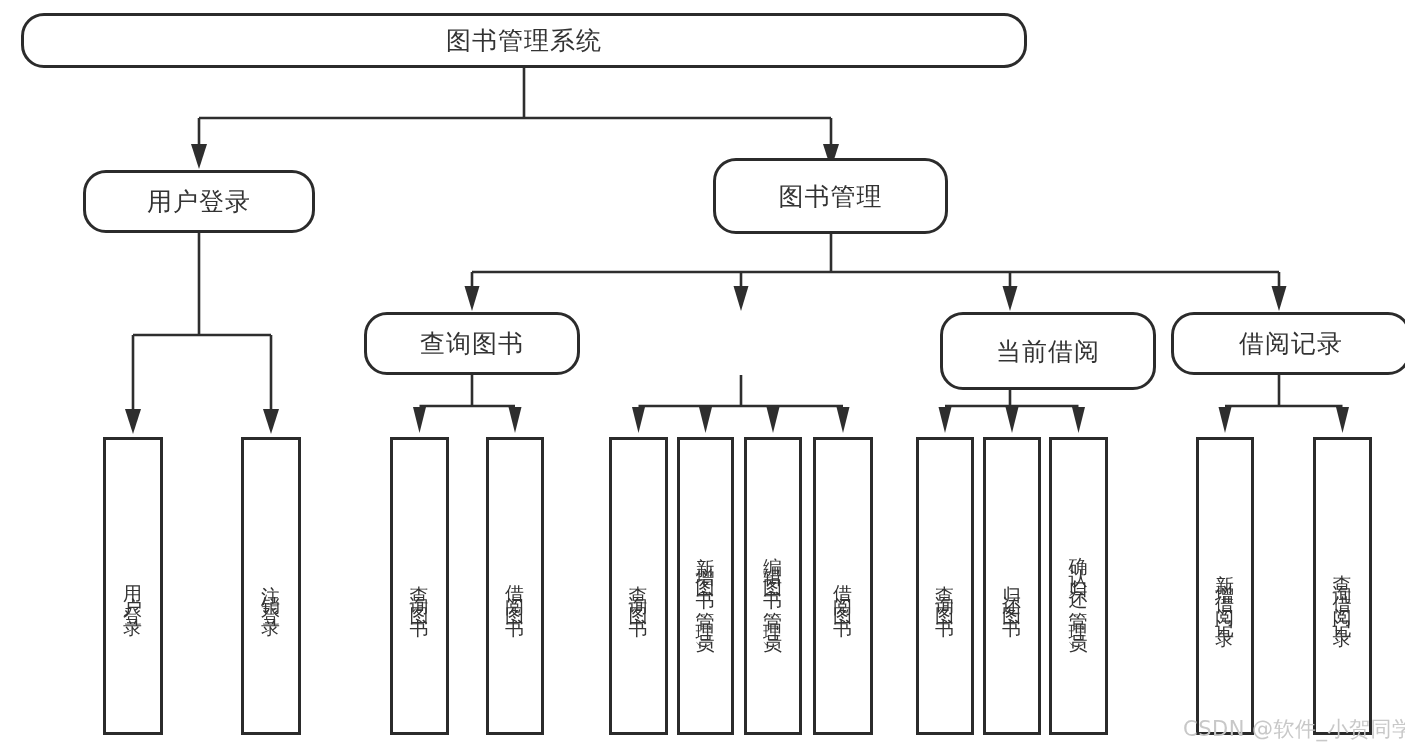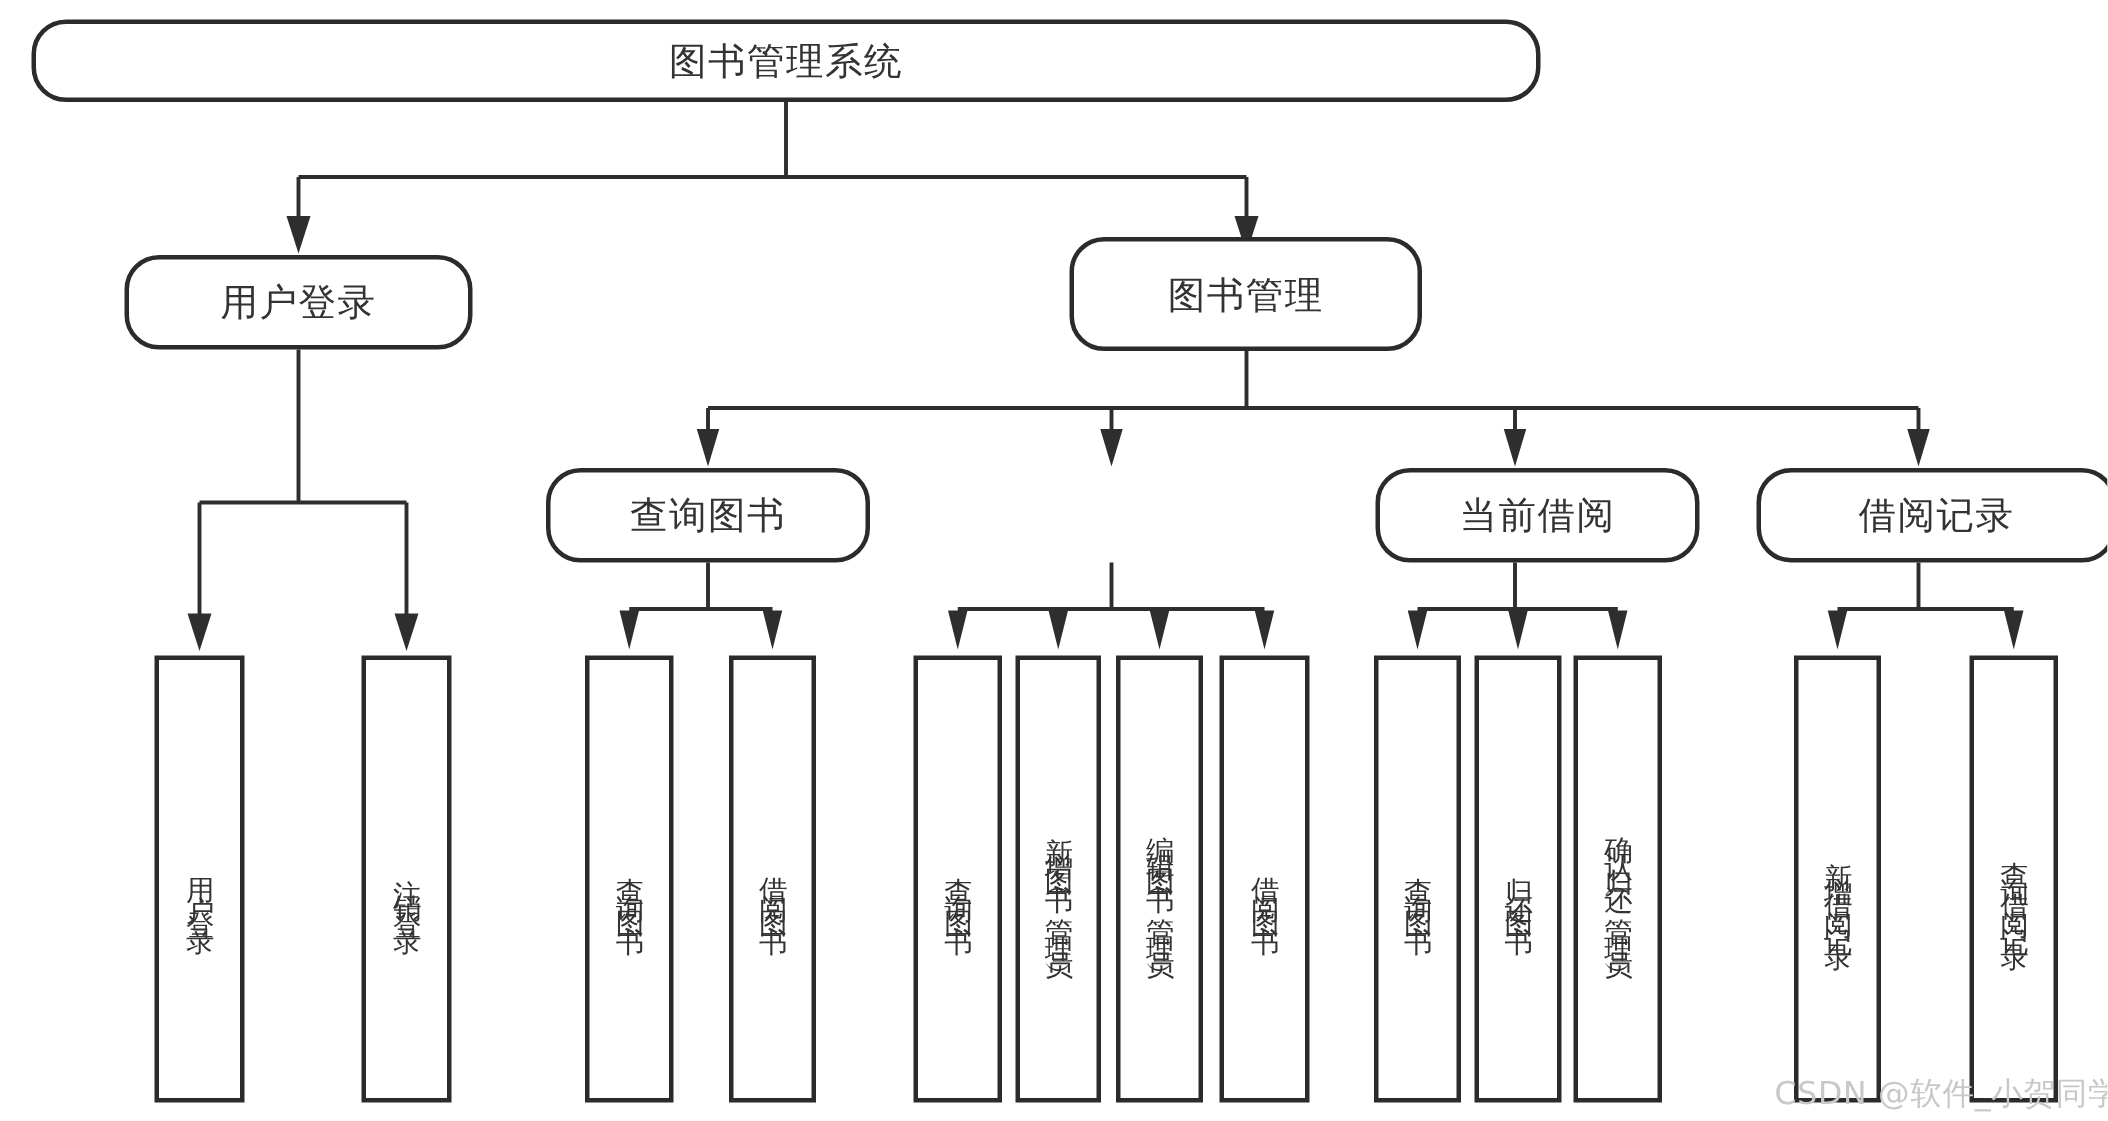--- a/index.html
+++ b/index.html
@@ -79,21 +79,21 @@
       <polygon points="1336,407 1349,407 1342.5,433"></polygon>
     </g>
   </svg>
 
   <div class="box hbox" style="left:21px;top:13px;width:1006px;height:55px">图书管理系统</div>
 
   <div class="box hbox" style="left:83px;top:170px;width:232px;height:63px">用户登录</div>
   <div class="box hbox" style="left:713px;top:158px;width:235px;height:76px">图书管理</div>
 
   <div class="box hbox" style="left:364px;top:312px;width:216px;height:63px">查询图书</div>
-  <div class="box hbox" style="left:917px;top:312px;width:216px;height:63px">当前借阅</div>
+  <div class="box hbox" style="left:940px;top:312px;width:216px;height:78px">当前借阅</div>
   <div class="box hbox" style="left:1171px;top:312px;width:240px;height:63px">借阅记录</div>
 
   <div class="box vbox" style="left:103px;top:437px;width:60px;height:298px">用户登录</div>
   <div class="box vbox" style="left:241px;top:437px;width:60px;height:298px">注销登录</div>
 
   <div class="box vbox" style="left:390px;top:437px;width:59px;height:298px">查询图书</div>
   <div class="box vbox" style="left:486px;top:437px;width:58px;height:298px">借阅图书</div>
 
   <div class="box vbox" style="left:609px;top:437px;width:59px;height:298px">查询图书</div>
   <div class="box vbox" style="left:677px;top:437px;width:57px;height:298px">新增图书（管理员）</div>

